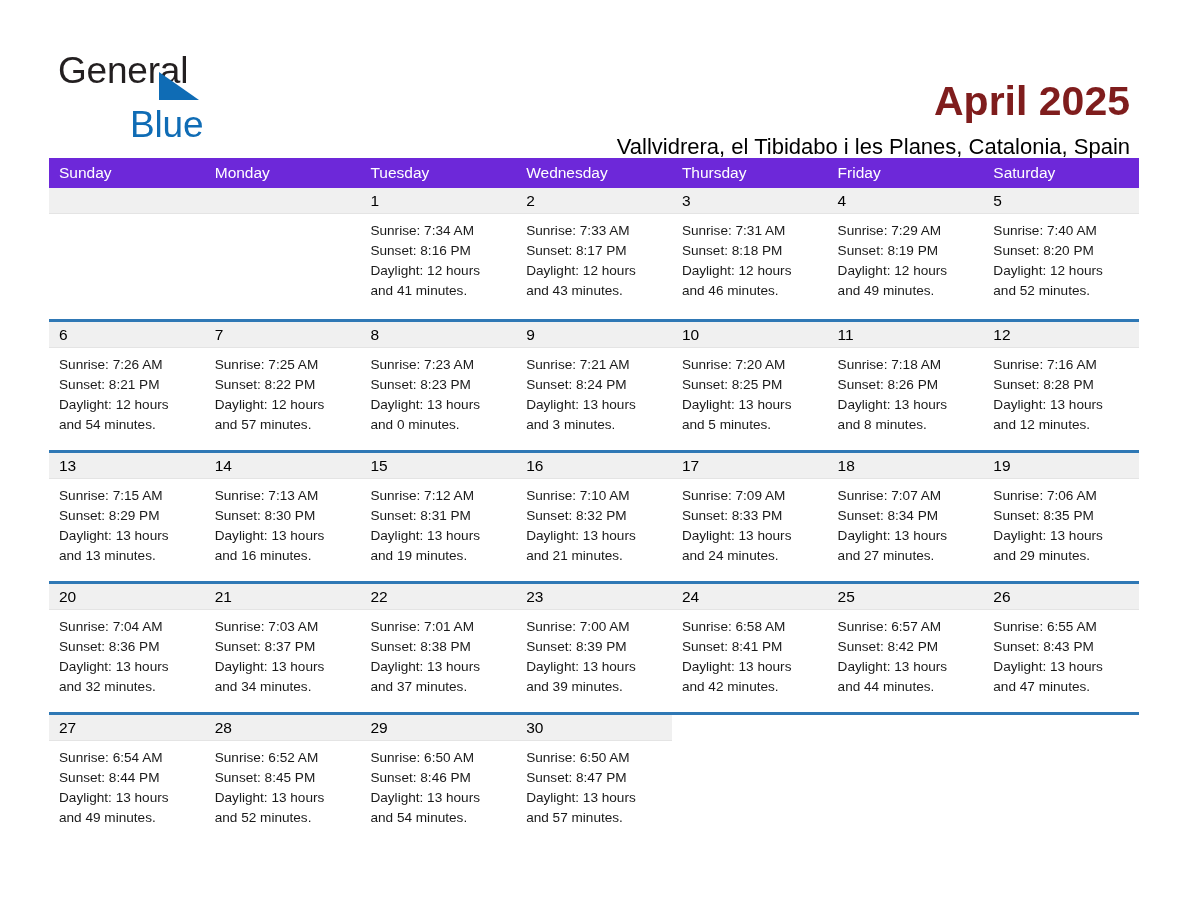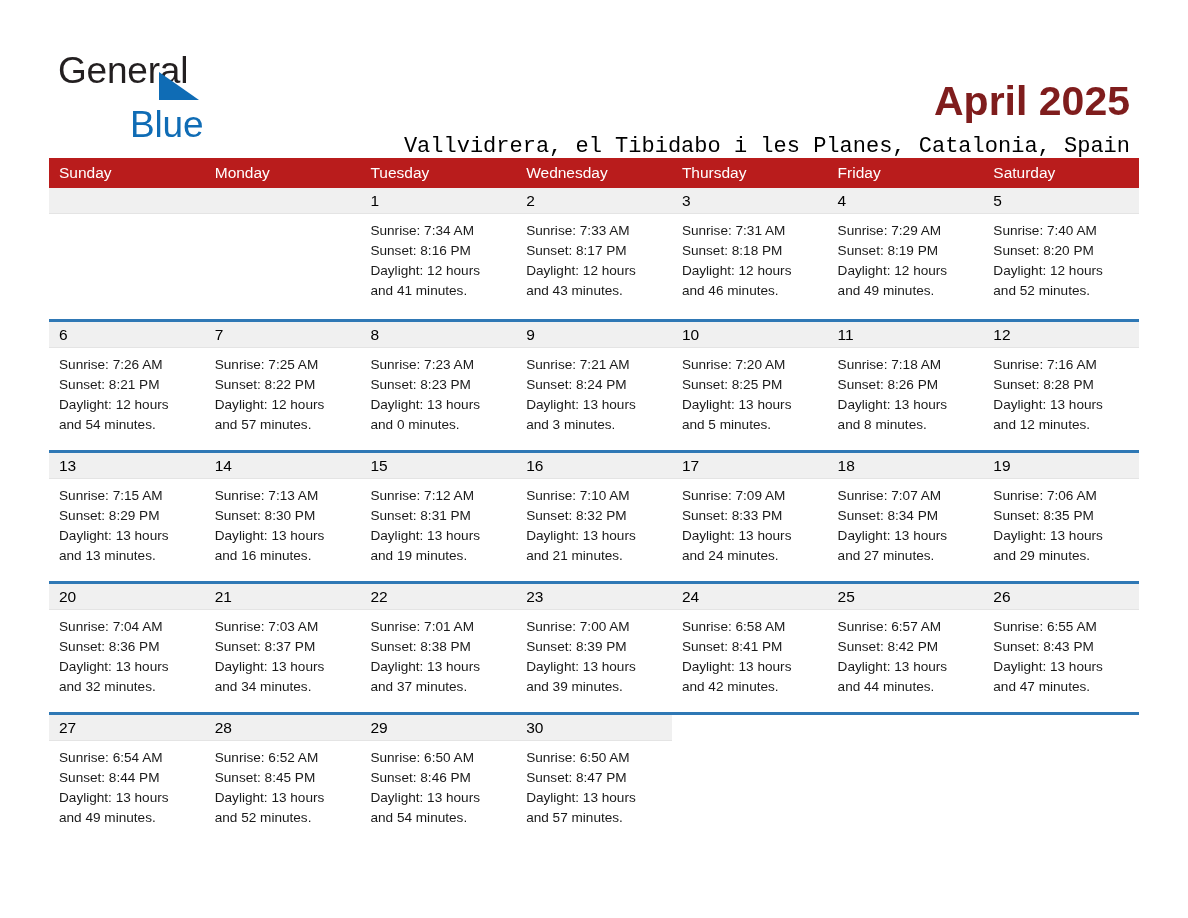--- a/index.html
+++ b/index.html
@@ -82,33 +82,32 @@
   .location-title {
     position: absolute;
     right: 58px;
     top: 115px;
     font-size: 22px;
     line-height: 28px;
     font-weight: normal;
     color: #000000;
     text-align: right;
     white-space: nowrap;
-    font-family: Liberation Mono, monospace;
   }
 
   
   .calendar {
     position: absolute;
     left: 49px;
     top: 158px;
     width: 1090px;
   }
   .weekday-row {
     display: flex;
-    background: #b91c1c;
+    background: #6d28d9;
     height: 30px;
   }
   .weekday-cell {
     flex: 1 1 0;
     color: #ffffff;
     font-size: 15.5px;
     line-height: 30px;
     padding-left: 10px;
     box-sizing: border-box;
     white-space: nowrap;

